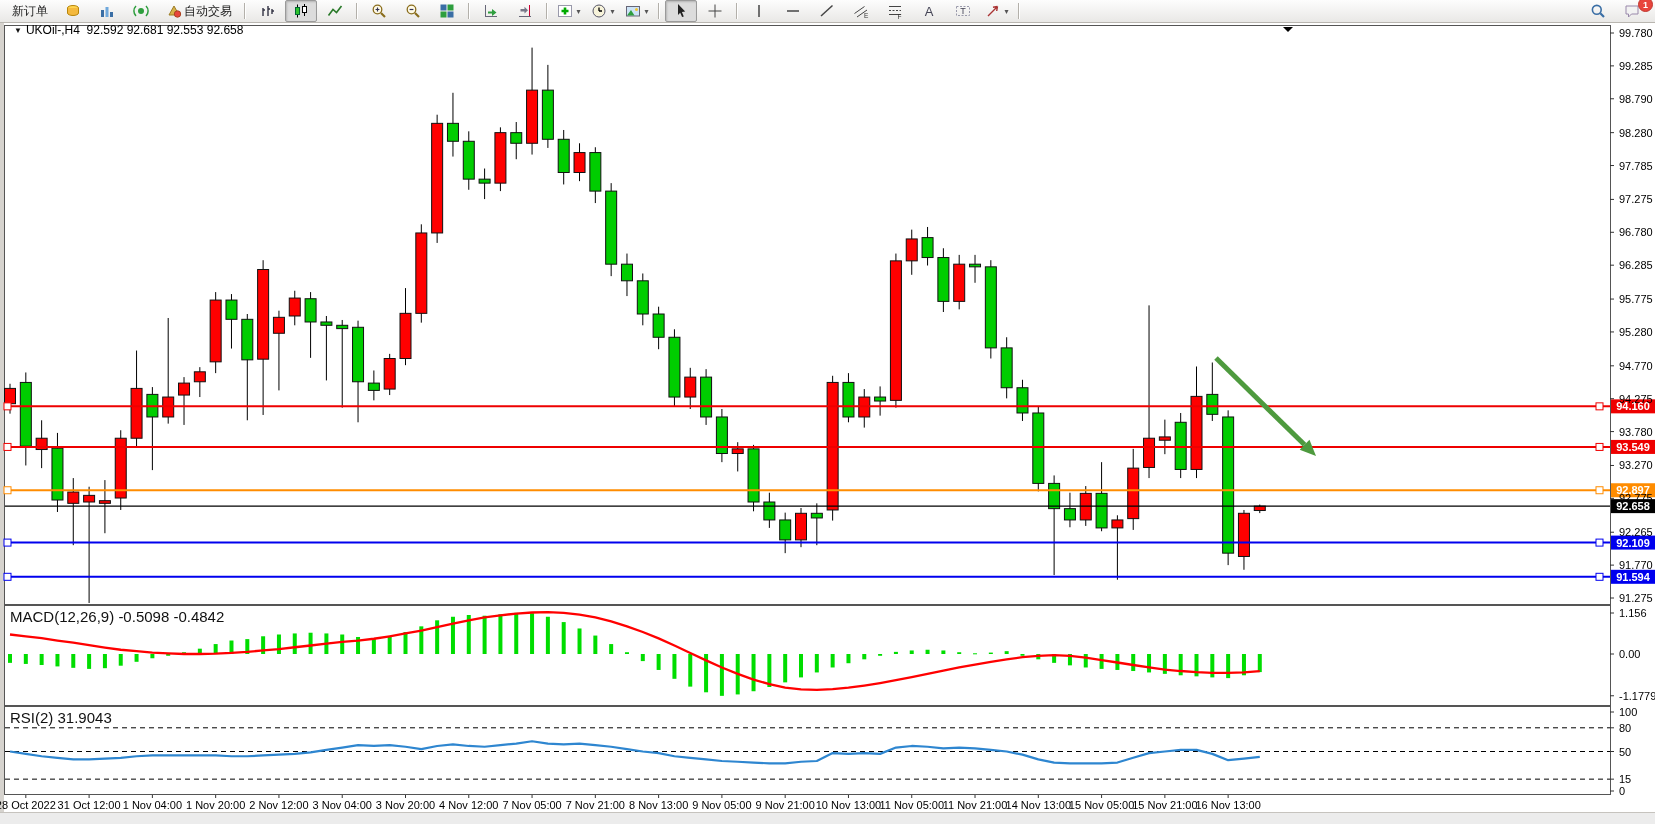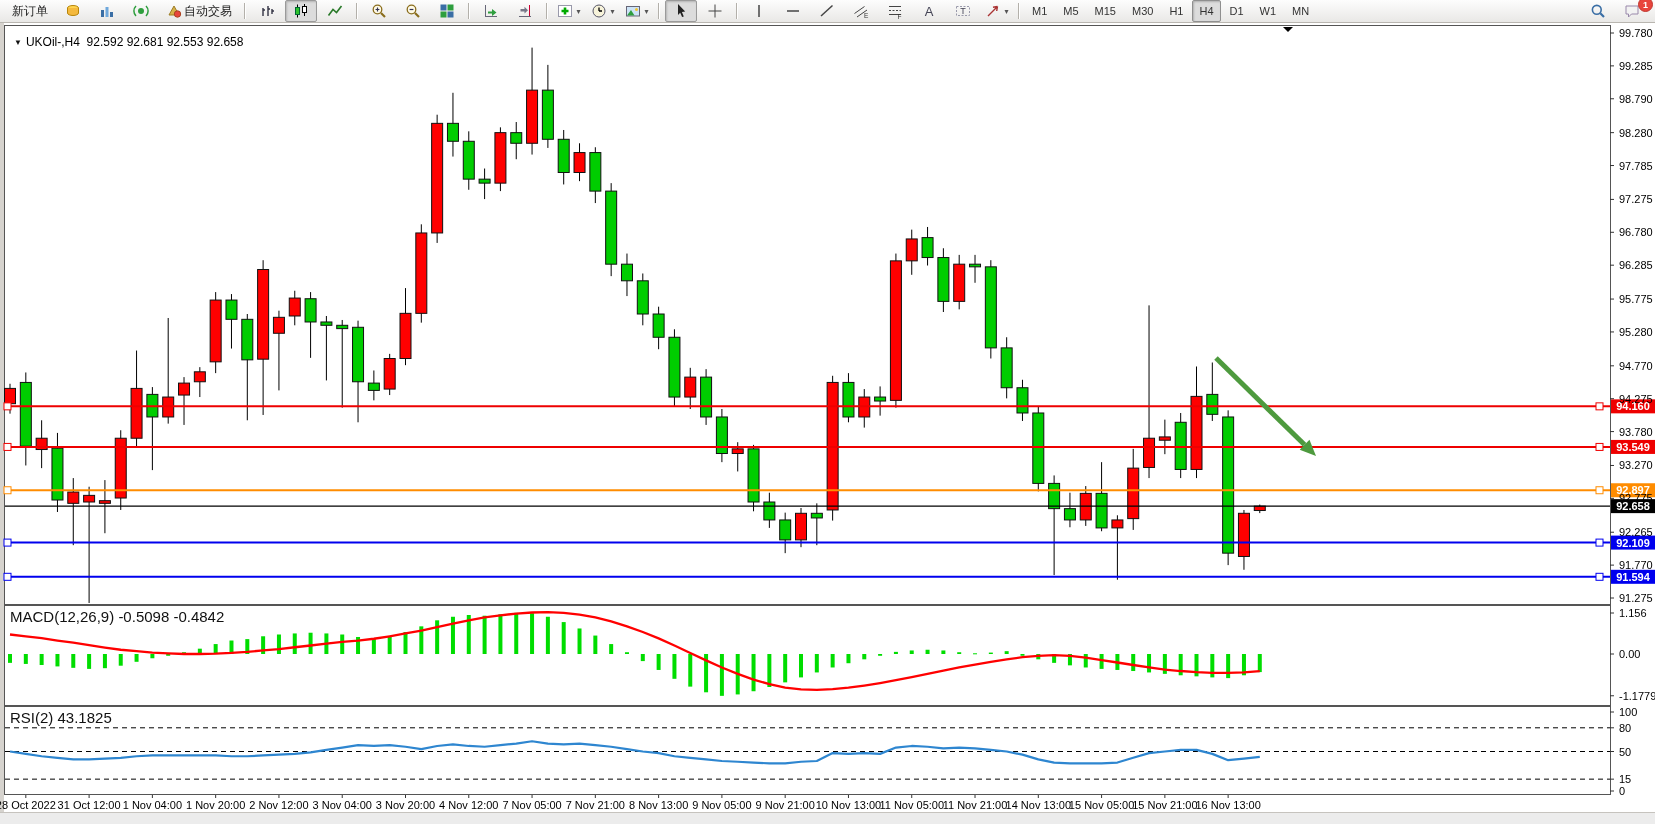--- a/index.html
+++ b/index.html
@@ -20,21 +20,21 @@
       border:1px solid transparent;border-radius:2px;margin:0 1px;}
   .tf.active{background:#dcdcdc;border:1px solid #8f8f8f;box-shadow:inset 1px 1px 2px rgba(0,0,0,.2);}
   .tb-right{margin-left:auto;display:flex;align-items:center;margin-right:6px;}
   .chatwrap{position:relative;}
   .badge{position:absolute;top:-4px;right:-6px;background:#e8453c;color:#fff;font-size:9px;font-weight:bold;
          width:13px;height:13px;border-radius:8px;display:flex;align-items:center;justify-content:center;
          border:1px solid #c0362f;}
   
   .chart-window{position:absolute;left:0;top:23px;right:0;bottom:0;background:#fff;
                 border-left:4px solid #d6d3ce;box-sizing:border-box;}
-  .chart-title{position:absolute;left:10px;top:12px;font-size:12px;color:#000;z-index:5;white-space:pre;}
+  .chart-title{position:absolute;left:10px;top:0;font-size:12px;color:#000;z-index:5;white-space:pre;}
   .chart-title .tri{font-size:8px;vertical-align:1px;margin-right:4px;color:#111;}
   .panel-label{position:absolute;left:6px;font-size:15px;color:#111;z-index:5;white-space:pre;}
   svg.layer{position:absolute;left:0;}
   .bottom-strip{position:absolute;left:0;bottom:0;width:1655px;height:11px;background:#ececec;
                 border-top:1px solid #c6c3be;}
 </style>
 </head>
 <body>
 
 <div id="app">
@@ -249,31 +249,20 @@
       </div>
     <div class="tbtn">
         <span class="ic">
           <svg width="16" height="16" viewBox="0 0 16 16">
             <path d="M3 13L12.5 3.5M12.5 3.5l-4.5.8M12.5 3.5l-.8 4.5" stroke="#a33" fill="none" stroke-width="1.4"></path>
           </svg>
         </span>
         <span class="dd">▾</span>
       </div>
     <div class="sep"></div>
-    <div id="tf-bar" style="display:flex;">
-        <div class="tf">M1</div>
-        <div class="tf">M5</div>
-        <div class="tf">M15</div>
-        <div class="tf">M30</div>
-        <div class="tf">H1</div>
-        <div class="tf active">H4</div>
-        <div class="tf">D1</div>
-        <div class="tf">W1</div>
-        <div class="tf">MN</div>
-      </div>
     <div class="tb-right">
       <div class="tbtn">
           <span class="ic">
             <svg width="16" height="16" viewBox="0 0 16 16">
               <circle cx="6.8" cy="6.8" r="4.4" fill="none" stroke="#3a6ea5" stroke-width="1.6"></circle>
               <line x1="10.3" y1="10.3" x2="14" y2="14" stroke="#3a6ea5" stroke-width="2.2"></line>
             </svg>
           </span>
         </div>
       <div class="tbtn chatwrap">
@@ -285,21 +274,21 @@
         <span class="badge">1</span>
       </div>
     </div>
   </div>
 
   <div class="chart-window">
     <div class="chart-title"><span class="tri">▼</span><span>UKOil-,H4</span><span>&nbsp;&nbsp;</span><span>92.592 92.681 92.553 92.658</span></div>
 
     <div class="panel-label" style="top:585px;"><span>MACD(12,26,9)</span><span>&nbsp;</span><span>-0.5098 -0.4842</span></div>
 
-    <div class="panel-label" style="top:686px;"><span>RSI(2)</span><span>&nbsp;</span><span>43.1825</span></div>
+    <div class="panel-label" style="top:686px;"><span>RSI(2)</span><span>&nbsp;</span><span>31.9043</span></div>
   </div>
 
   <svg class="layer" id="main-svg" width="1655" height="580" style="top:25px;">
       <rect x="4.5" y="0.5" width="1606" height="579" fill="#fff" stroke="#555"></rect>
       <g>
         <line x1="10" y1="358.7583774250444" x2="10" y2="388.65255731922446" stroke="#000" stroke-width="1"></line>
         <rect x="4.5" y="363.4085831863608" width="11" height="15.279247501469968" fill="#ff0000" stroke="#111" stroke-width="1"></rect>
         <line x1="25.82" y1="347.46502057613185" x2="25.82" y2="440.4691358024697" stroke="#000" stroke-width="1"></line>
         <rect x="20.32" y="357.4297472075255" width="11" height="63.77425044091672" fill="#00cd00" stroke="#111" stroke-width="1"></rect>
         <line x1="41.64" y1="395.2957084068196" x2="41.64" y2="443.1263962375074" stroke="#000" stroke-width="1"></line>

